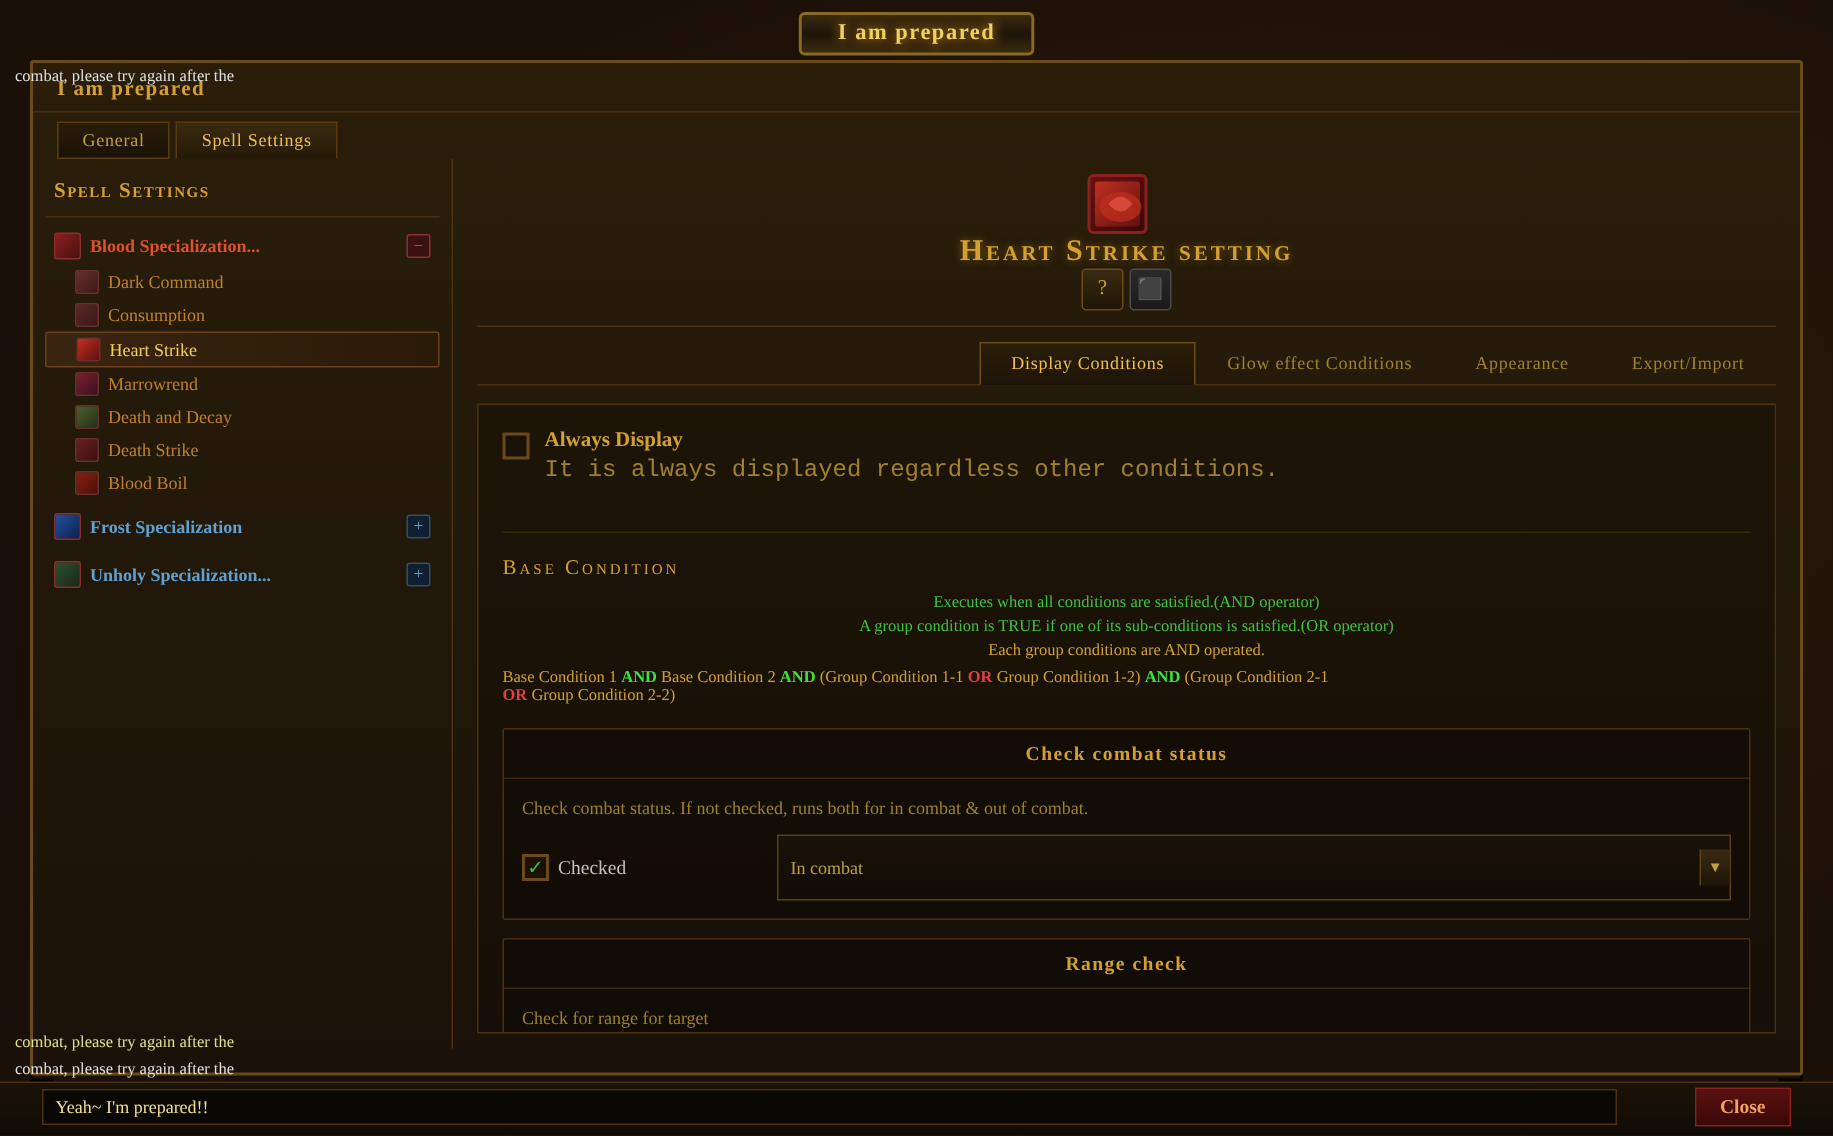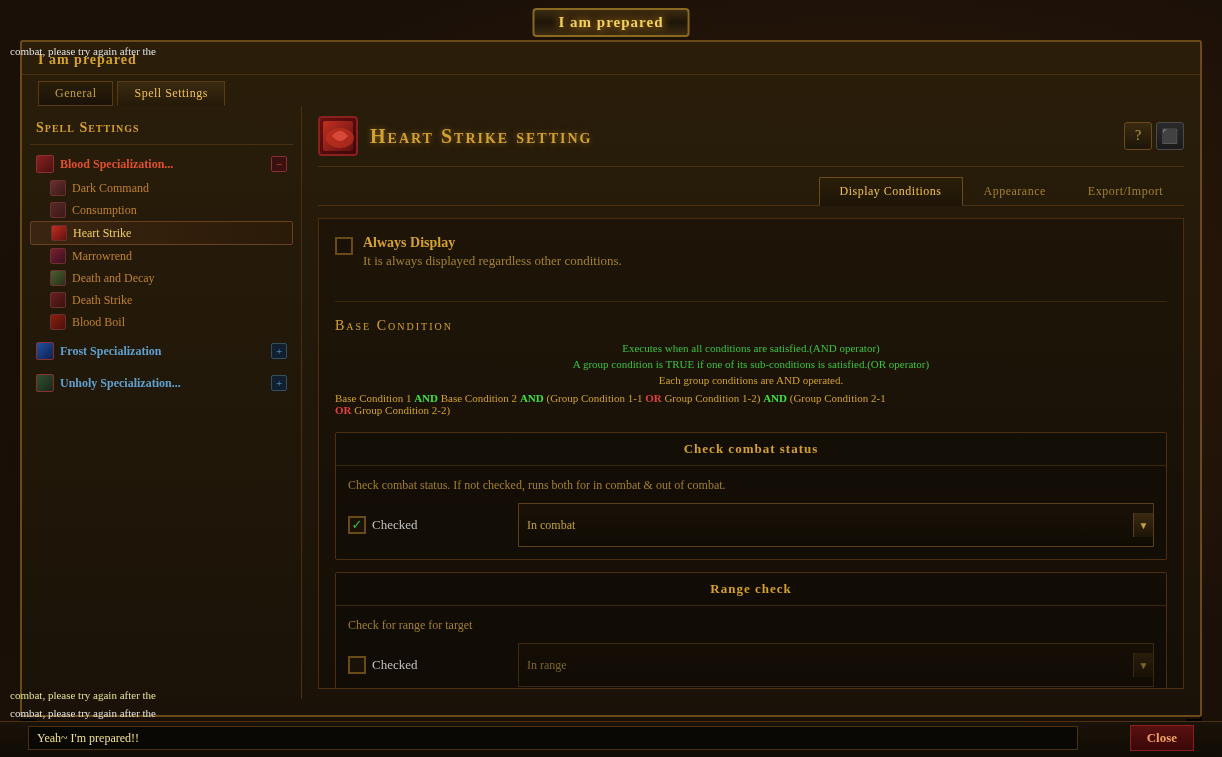--- a/index.html
+++ b/index.html
@@ -209,20 +209,21 @@
       overflow: hidden;
     }
 
     
     .spell-header {
       display: flex;
       align-items: center;
       padding-bottom: 10px;
       border-bottom: 1px solid #4a3010;
       margin-bottom: 10px;
+      flex-direction: column;
     }
 
     .spell-icon {
       width: 40px;
       height: 40px;
       background: linear-gradient(135deg, #6a1010 0%, #3a0808 100%);
       border: 2px solid #8a2020;
       border-radius: 4px;
       margin-right: 12px;
       flex-shrink: 0;
@@ -334,22 +335,23 @@
     }
 
     .always-display-text .label {
       color: #d4a030;
       font-size: 14px;
       font-weight: bold;
     }
 
     .always-display-text .desc {
       color: #a08030;
-      font-size: 13px;
+      font-size: 16px;
       margin-top: 2px;
+      font-family: Liberation Mono, monospace;
     }
 
     
     .section-title {
       color: #d4a030;
       font-size: 14px;
       font-variant: small-caps;
       letter-spacing: 2px;
       margin-bottom: 8px;
     }
@@ -604,20 +606,23 @@
         <span class="spell-title">Heart Strike setting</span>
         <div class="spell-header-btns">
           <div class="header-btn">?</div>
           <div class="header-btn" style="background:linear-gradient(180deg,#2a2a2a,#1a1a1a);border-color:#4a4a4a;">⬛</div>
         </div>
       </div>
 
       <div class="main-tabs">
         <div class="main-tab active">
           <span>Display Conditions</span>
+        </div>
+        <div class="main-tab">
+          <span>Glow effect Conditions</span>
         </div>
         <div class="main-tab">
           <span>Appearance</span>
         </div>
         <div class="main-tab">
           <span>Export/Import</span>
         </div>
       </div>
 
       <div class="panel-content">

